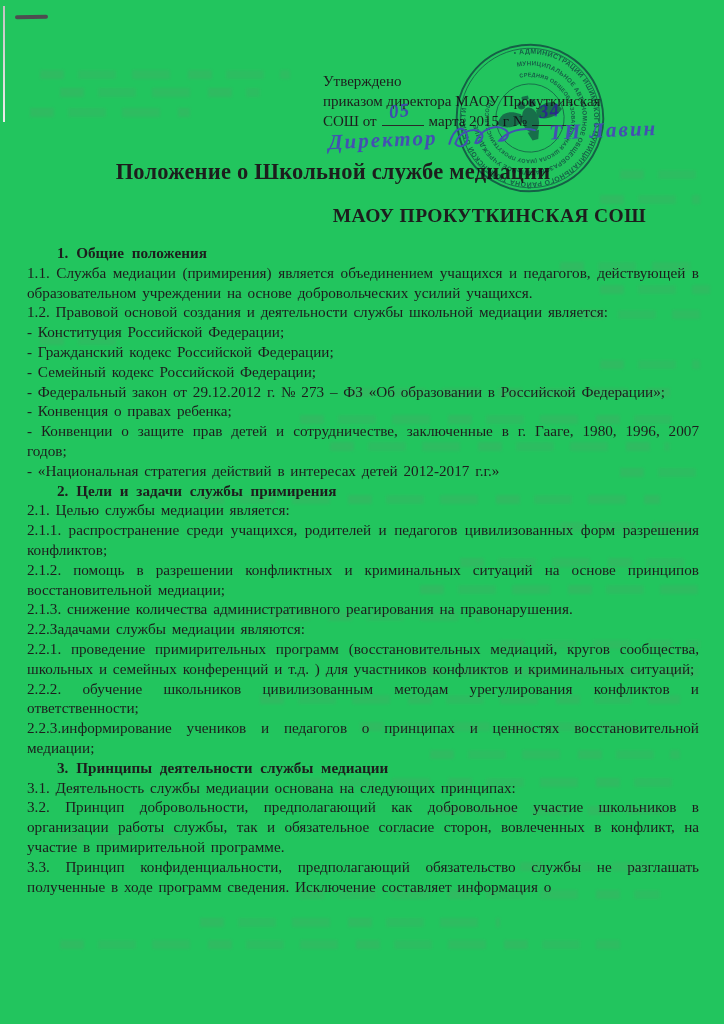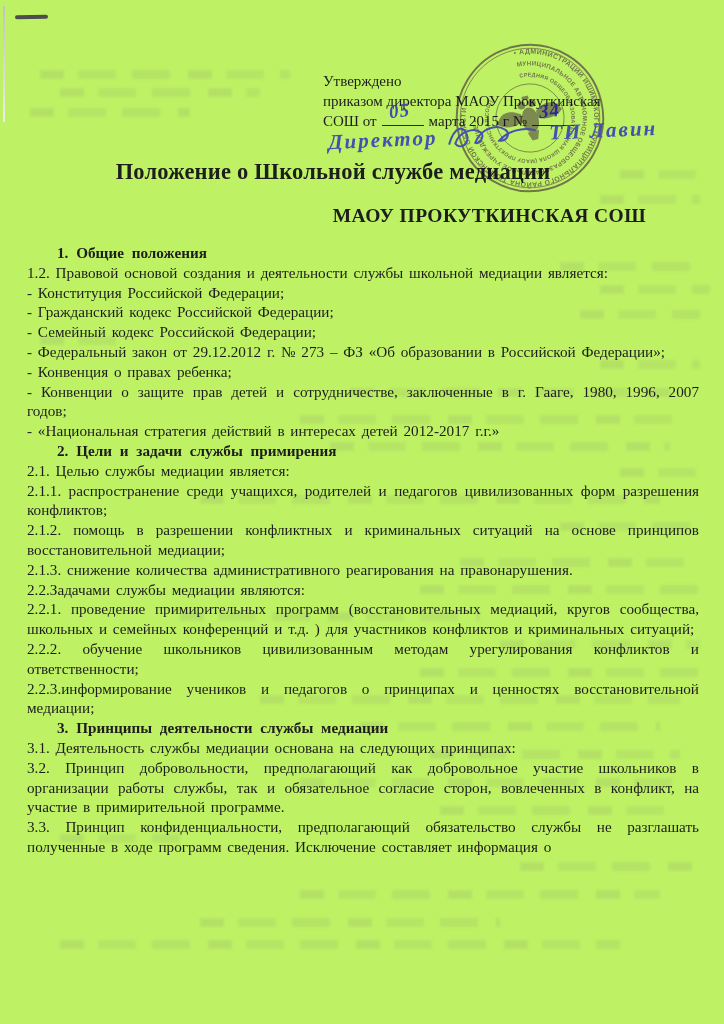--- a/index.html
+++ b/index.html
@@ -1,18 +1,18 @@
 <!DOCTYPE html>
 <html lang="ru"><head>
 <meta charset="utf-8">
 <style>
   html,body{margin:0;padding:0;background:#e8e8e8;}
   .page{
     position:relative;width:724px;height:1024px;margin:0 auto;
-    background:#bef264;overflow:hidden;
+    background:#22c55e;overflow:hidden;
     font-family:"Liberation Serif",serif;color:#1d1d1d;
   }
   
   .corner-dash{position:absolute;left:15px;top:15px;width:33px;height:4px;background:#4d4d50;border-radius:2px;transform:rotate(-1deg);}
   .edge-line{position:absolute;left:3px;top:6px;width:2px;height:116px;background:linear-gradient(#c2c2c2,#ececec);}
   .ghost-layer{position:absolute;inset:0;z-index:1;pointer-events:none;}
   .ghost{position:absolute;height:9px;filter:blur(1.6px);
     background:repeating-linear-gradient(90deg,
       rgba(122,132,112,.34) 0 24px, rgba(122,132,112,0) 24px 38px,
       rgba(122,132,112,.26) 38px 76px, rgba(122,132,112,0) 76px 92px,
@@ -121,20 +121,21 @@
       <rect x="76.5" y="57" width="7" height="4" rx="1"></rect>
       <path d="M74 94 L86 94 L83 103 L77 103 Z"></path>
     </g>
   </svg>
 
   <div class="title">Положение о Школьной службе медиации</div>
   <div class="subtitle">МАОУ ПРОКУТКИНСКАЯ СОШ</div>
 
   <div class="doc-body">
       <p class="doc-heading">1.  Общие положения</p>
+      <p class="doc-para">1.1. Служба медиации (примирения) является объединением учащихся и педагогов, действующей в образовательном учреждении на основе добровольческих усилий учащихся.</p>
       <p class="doc-para">1.2. Правовой основой создания и деятельности службы школьной медиации является:</p>
       <p class="doc-para">- Конституция Российской Федерации;</p>
       <p class="doc-para">- Гражданский кодекс Российской Федерации;</p>
       <p class="doc-para">- Семейный кодекс Российской  Федерации;</p>
       <p class="doc-para">- Федеральный закон от 29.12.2012 г. № 273 – ФЗ «Об образовании в Российской Федерации»;</p>
       <p class="doc-para">- Конвенция о правах ребенка;</p>
       <p class="doc-para">- Конвенции о защите прав детей и сотрудничестве, заключенные в г. Гааге, 1980, 1996, 2007 годов;</p>
       <p class="doc-para">- «Национальная стратегия действий в интересах детей 2012-2017 г.г.»</p>
       <p class="doc-heading">2.  Цели и задачи службы примирения</p>
       <p class="doc-para">2.1. Целью службы медиации является:</p>

